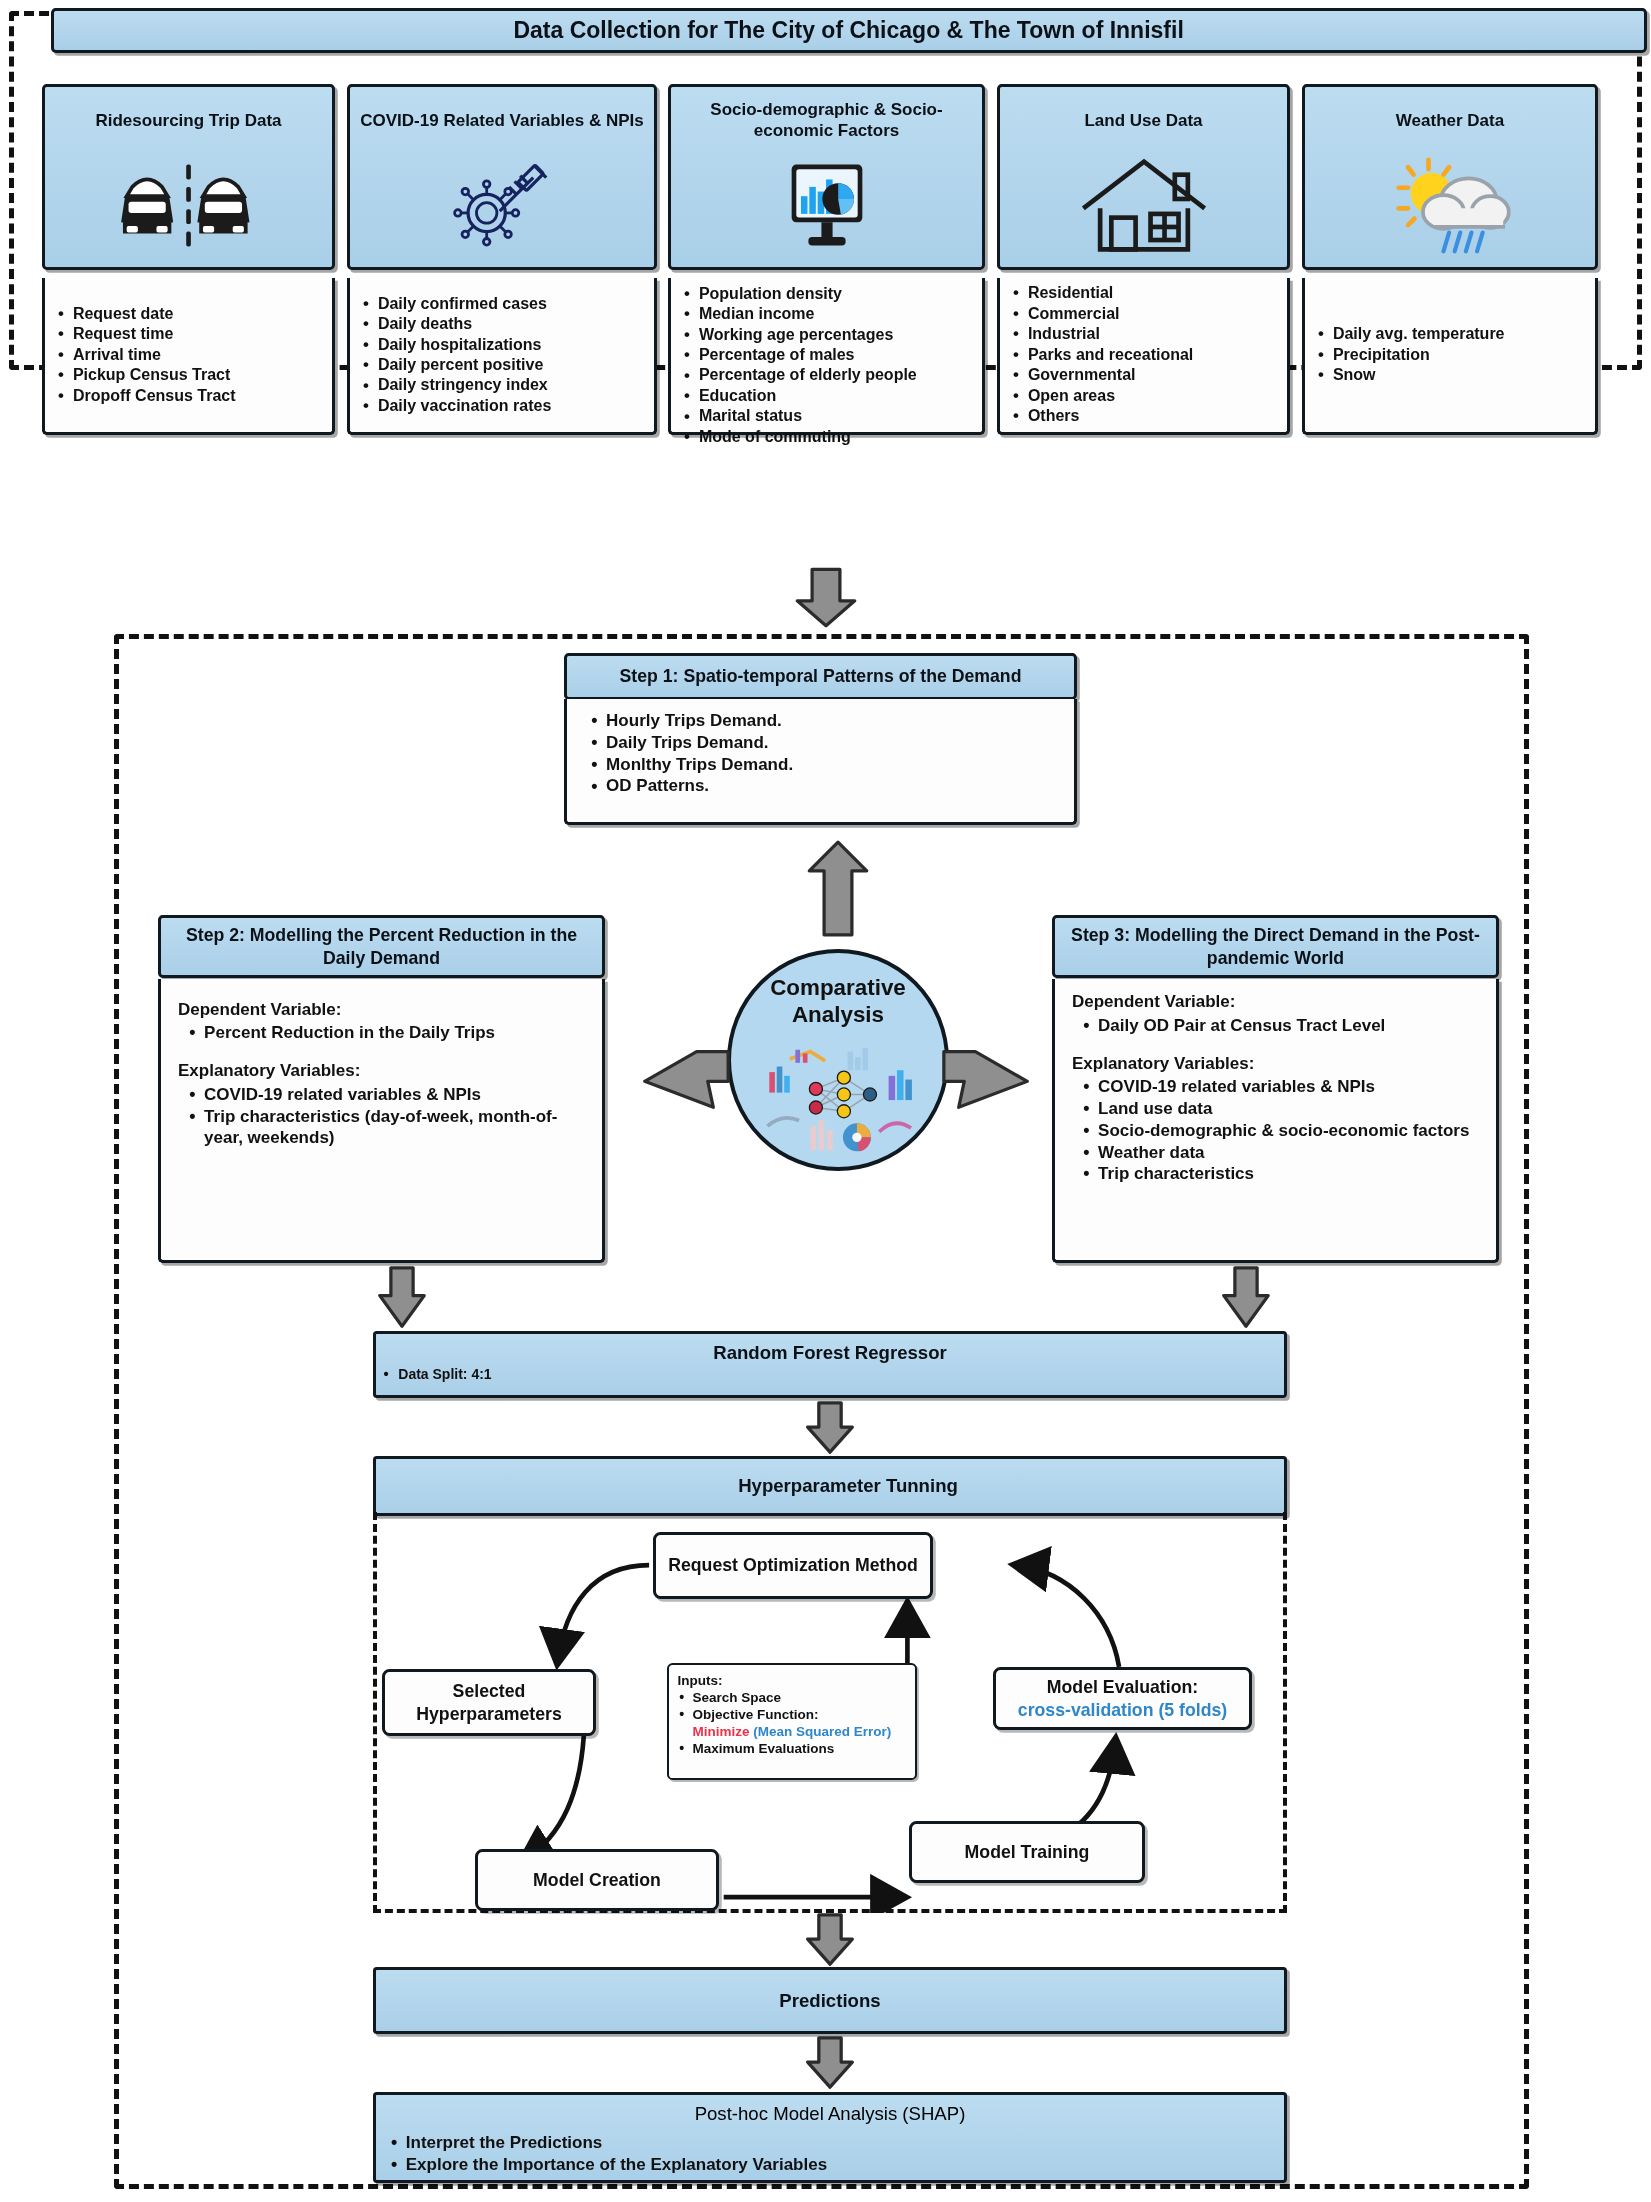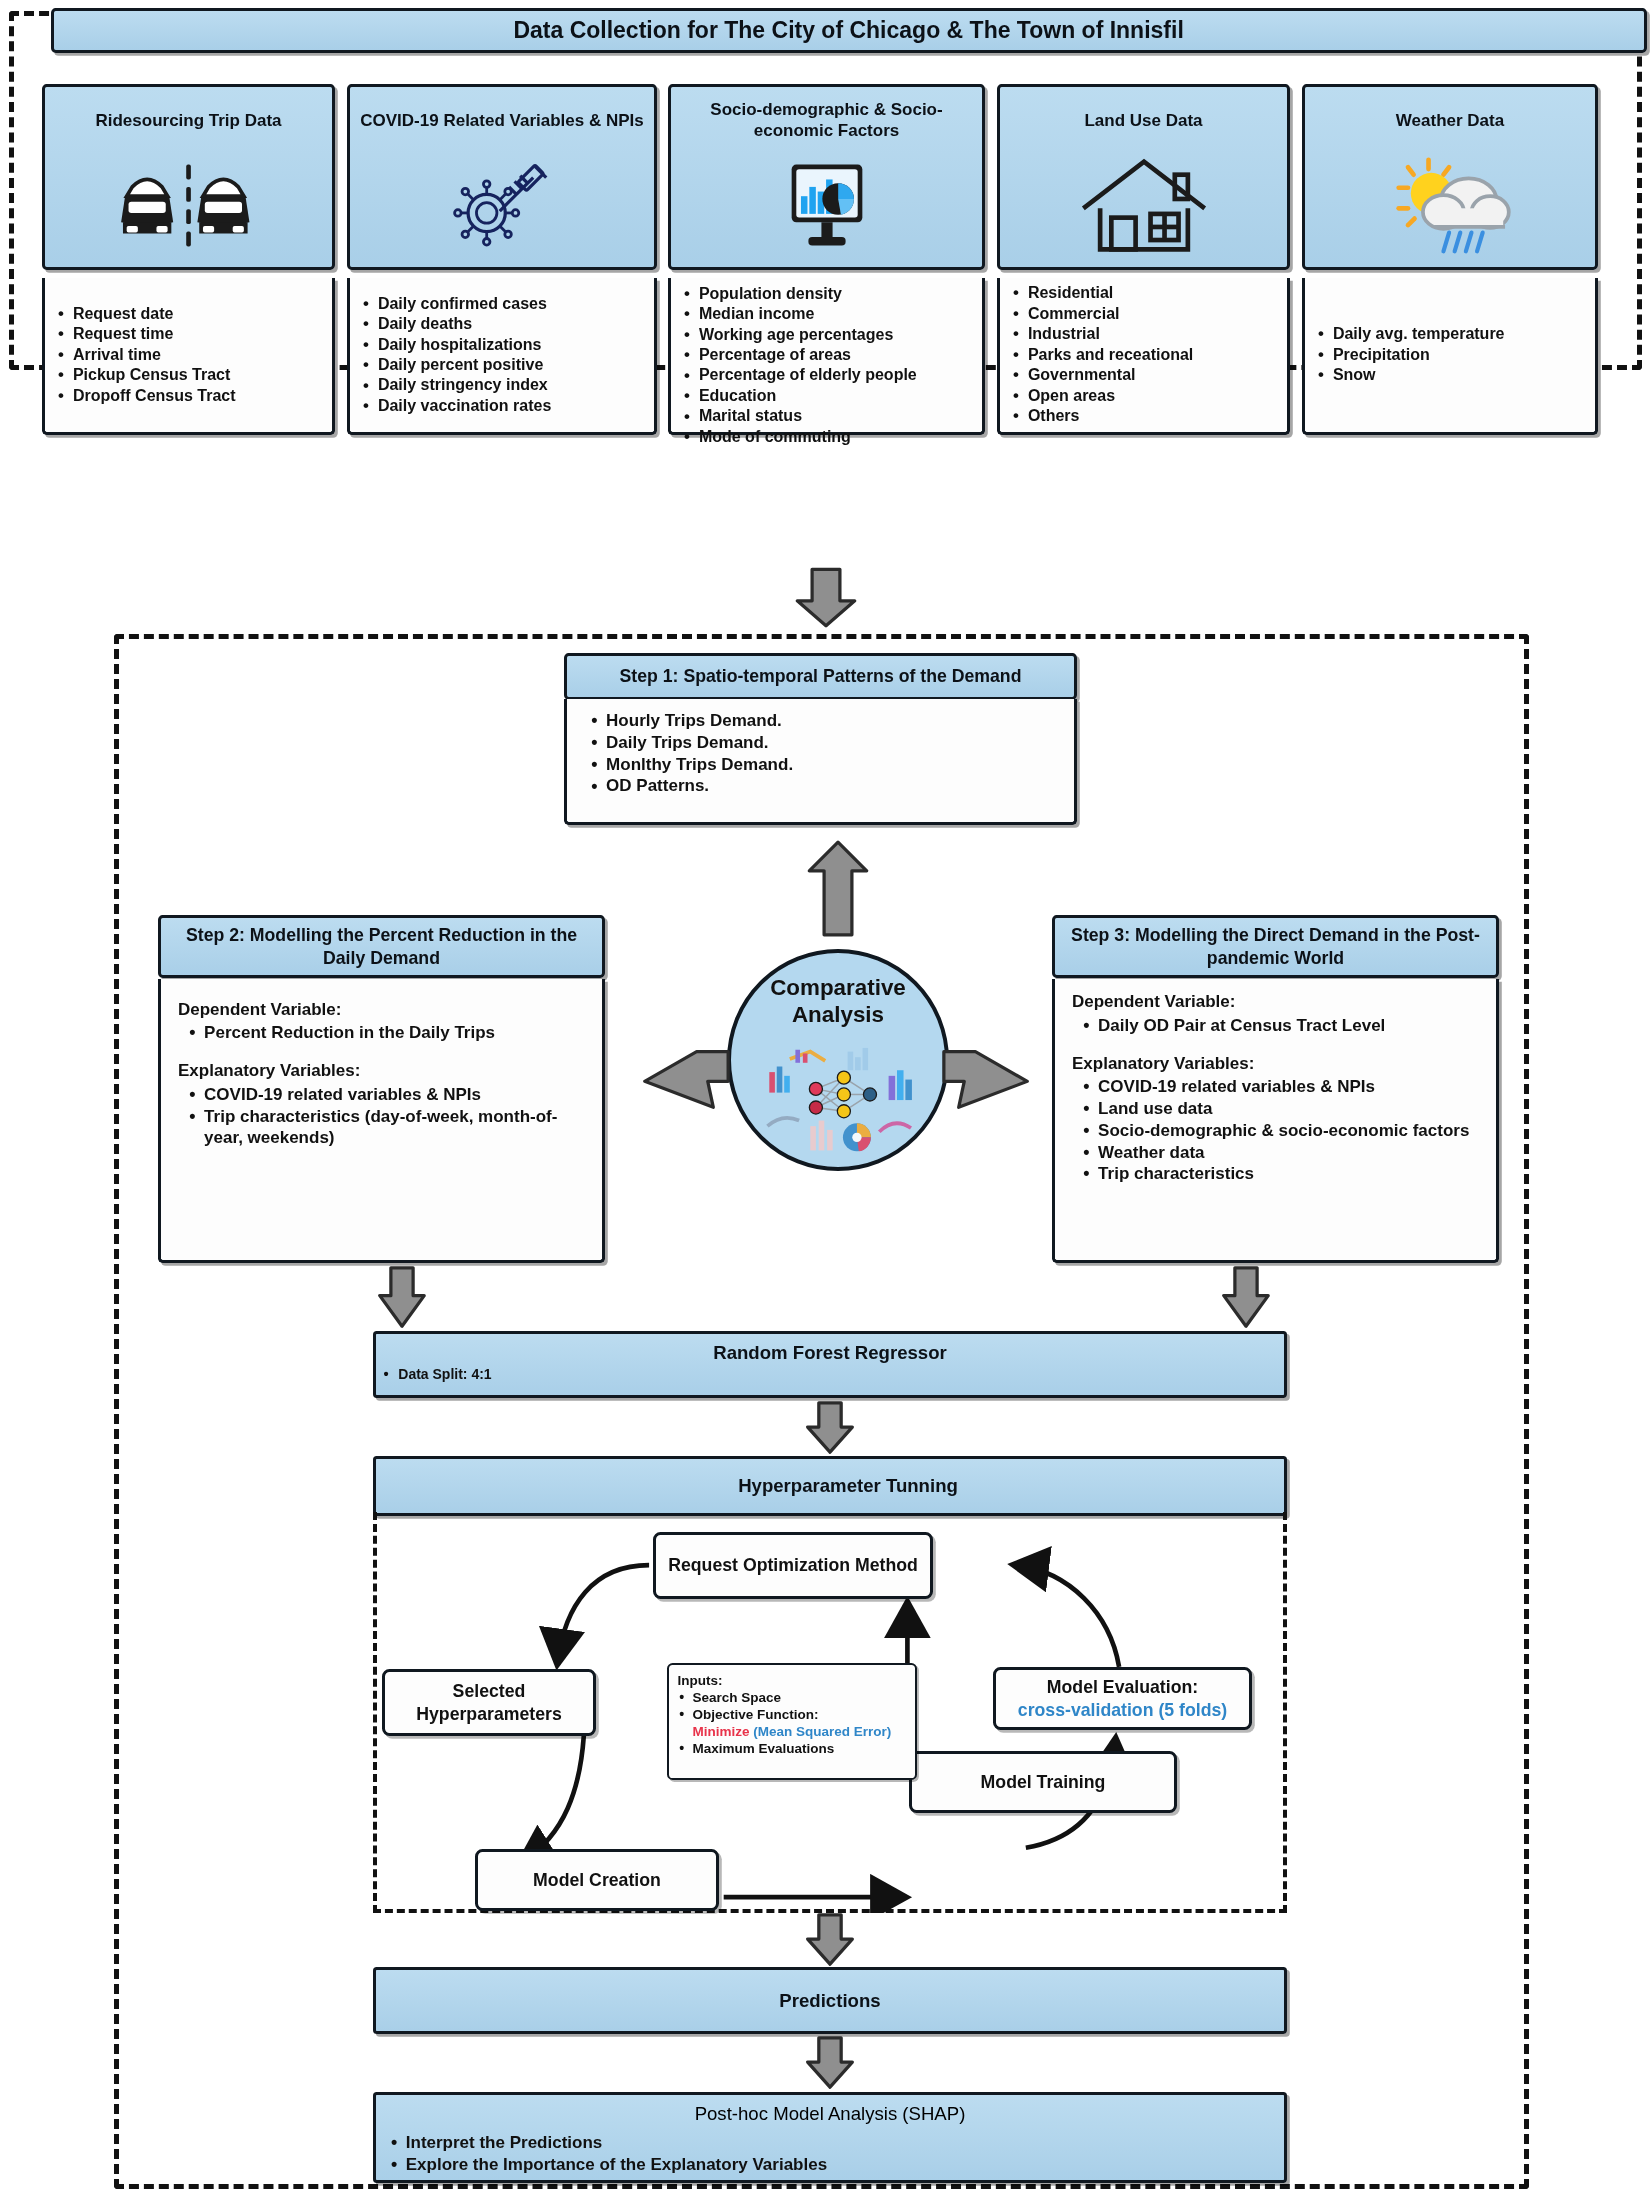--- a/index.html
+++ b/index.html
@@ -146,21 +146,21 @@
     border-radius:7.5px;
     box-shadow:2.8px 2.8px 0 rgba(0,0,0,.28);
     display:flex; align-items:center; justify-content:center;
     text-align:center; font-weight:bold; font-size:17.7px; color:#111;
     line-height:1.25;
   }
   #bayes{ left:653px; top:1532px; width:280px; height:67px; }
   #selhyp{ left:382px; top:1669px; width:214px; height:67px; }
   #modeval{ left:993px; top:1667px; width:259px; height:63px; }
   #modcreate{ left:475px; top:1849px; width:244px; height:62px; }
-  #modtrain{ left:909px; top:1751px; width:268px; height:62px; }
+  #modtrain{ left:909px; top:1821px; width:236px; height:62px; }
   .blue-txt{ color:#2f86c8; }
   .red-txt{ color:#e8334a; }
 
   #inputs{
     position:absolute; left:667px; top:1663px; width:250px; height:117px;
     background:#fdfdfd; border:2.8px solid #101820; border-radius:5.6px;
     box-shadow:1.9px 1.9px 0 rgba(0,0,0,.28);
     padding:6.5px 8.4px;
     font-size:13.5px; font-weight:bold; color:#111; line-height:1.26;
   }
@@ -290,21 +290,21 @@
         <rect x="54" y="68" width="12" height="16" fill="#1b1b1b"></rect>
         <rect x="40" y="84" width="40" height="9" rx="4" fill="#1b1b1b"></rect>
       </svg>
     </div>
   </div>
   <div class="white-body cat-list" style="align-items:flex-start; padding-top:5.6px;">
     <ul class="bl">
       <li>Population density</li>
       <li>Median income</li>
       <li>Working age percentages</li>
-      <li>Percentage of areas</li>
+      <li>Percentage of males</li>
       <li>Percentage of elderly people</li>
       <li>Education</li>
       <li>Marital status</li>
       <li>Mode of commuting</li>
     </ul>
   </div>
 </div>
 
 <div class="cat-card" style="left:997px; top:84px; width:293px; height:356px;">
   <div class="blue-hdr cat-head">

